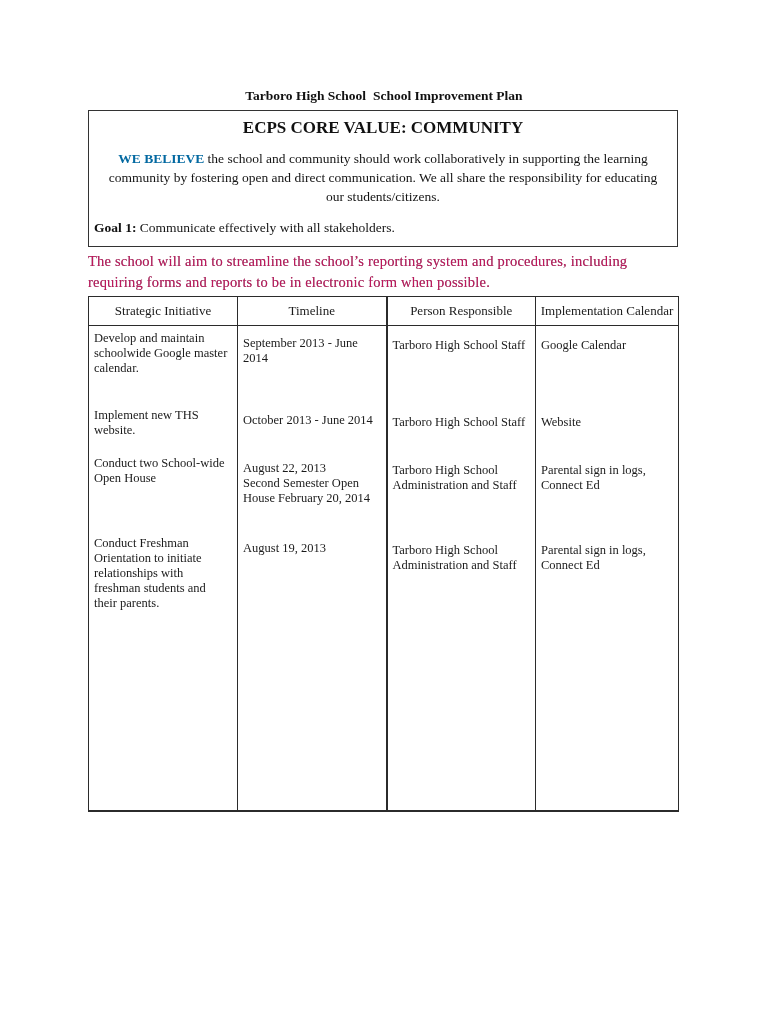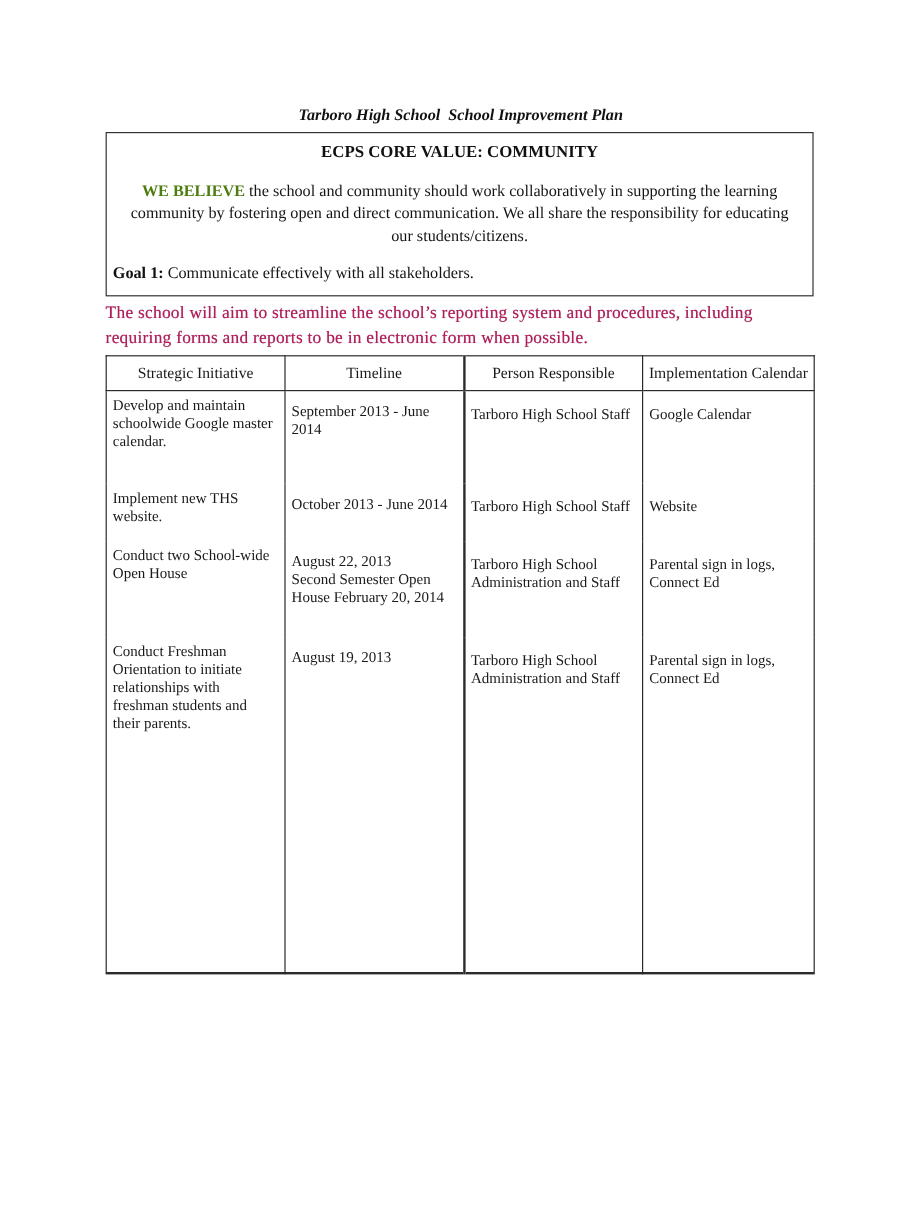--- a/index.html
+++ b/index.html
@@ -15,44 +15,43 @@
   .page { width: 768px; height: 1024px; background: #fff; }
 
   .doc-title {
     margin-top: 87px;
     font-size: 13.5px;
     line-height: 17px;
     font-weight: bold;
     text-align: center;
     white-space: pre;
     color: #111;
-    font-style: italic;
   }
 
   .value-box {
     width: 590px;
     margin: 6px 0 0 88px;
     border: 1px solid #333;
     padding: 8px 5px 10px 5px;
   }
   .core-heading {
-    font-size: 14px;
+    font-size: 17px;
     line-height: 17px;
     font-weight: bold;
     text-align: center;
     color: #111;
   }
   .belief {
     margin-top: 13px;
     font-size: 13.5px;
     line-height: 19px;
     text-align: center;
     padding: 0 6px;
   }
-  .belief b { color: #4d7c0f; }
+  .belief b { color: #0369a1; }
   .goal-line {
     margin-top: 13px;
     font-size: 13.5px;
     line-height: 17px;
     text-align: left;
   }
   .goal-line b { color: #111; }
 
   .intro {
     margin: 4px 0 0 88px;

